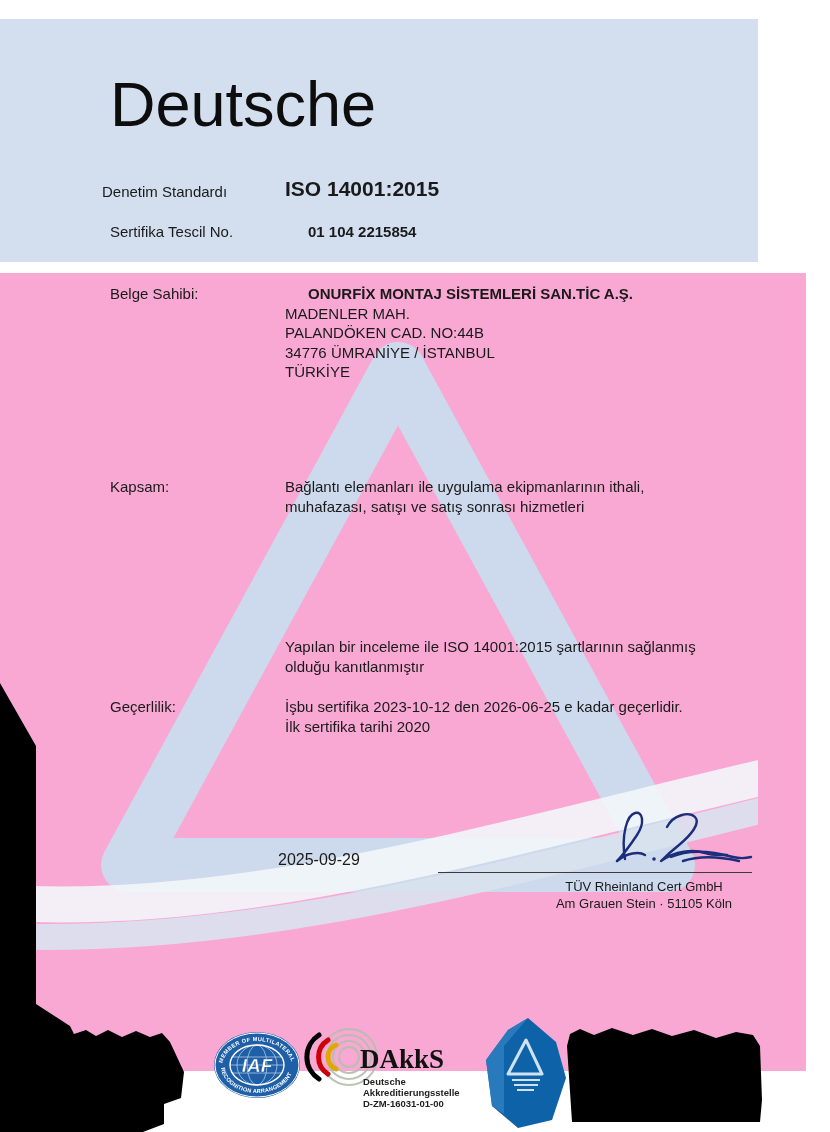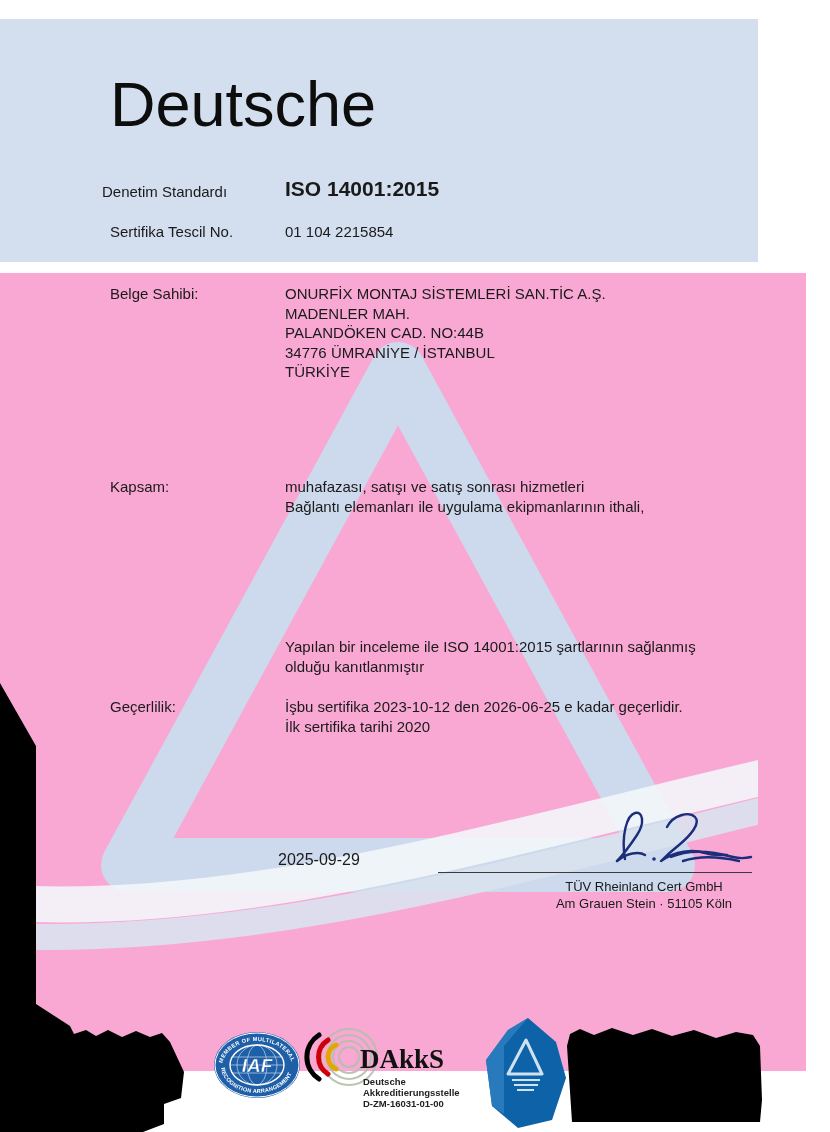--- a/index.html
+++ b/index.html
@@ -9,21 +9,21 @@
   }
   .band{position:absolute;left:0;width:758px;}
   .band.header{top:19px;height:243px;background:#d3dfef;}
   .band.body{top:273px;height:798px;background:#f9a8d4;overflow:hidden;padding-left:48px;}
   .title{
     position:absolute;left:110px;top:52px;font-size:63px;line-height:66px;
     color:#0d0d0d;letter-spacing:0px;
   }
   .lbl{position:absolute;font-size:15px;line-height:19.5px;color:#1a1a1a;}
   .val{position:absolute;font-size:15px;line-height:19.5px;color:#1a1a1a;}
-  .bold{font-weight:normal;}
+  .bold{font-weight:bold;margin-left:23px;}
   .iso-val{font-size:21px;font-weight:bold;}
   .wm-svg{position:absolute;left:0;top:0;}
   .date-txt{position:absolute;left:278px;top:578px;font-size:16px;}
   .sig-line{position:absolute;left:438px;top:599px;width:314px;height:1px;background:#3a3a3a;}
   .issuer{
     position:absolute;right:12px;top:606px;width:300px;text-align:center;
     font-size:13px;line-height:16.5px;color:#1a1a1a;
   }
   .artifact{position:absolute;left:0;top:0;pointer-events:none;}
   .logos{position:absolute;left:0;top:1008px;width:830px;height:124px;}
@@ -57,22 +57,22 @@
     <div class="val" style="left:285px;top:11px;">
       <div class="bold">ONURFİX MONTAJ SİSTEMLERİ SAN.TİC A.Ş.</div>
       <div>MADENLER MAH.</div>
       <div>PALANDÖKEN CAD. NO:44B</div>
       <div>34776 ÜMRANİYE / İSTANBUL</div>
       <div>TÜRKİYE</div>
     </div>
 
     <div class="lbl" style="left:110px;top:204px;">Kapsam:</div>
     <div class="val" style="left:285px;top:204px;">
+      <div>Bağlantı elemanları ile uygulama ekipmanlarının ithali,</div>
       <div>muhafazası, satışı ve satış sonrası hizmetleri</div>
-      <div>Bağlantı elemanları ile uygulama ekipmanlarının ithali,</div>
     </div>
 
     <div class="val" style="left:285px;top:364px;">
       <div>Yapılan bir inceleme ile ISO 14001:2015 şartlarının sağlanmış</div>
       <div>olduğu kanıtlanmıştır</div>
     </div>
 
     <div class="lbl" style="left:110px;top:424px;">Geçerlilik:</div>
     <div class="val" style="left:285px;top:424px;">
       <div>İşbu sertifika 2023-10-12 den 2026-06-25 e kadar geçerlidir.</div>

